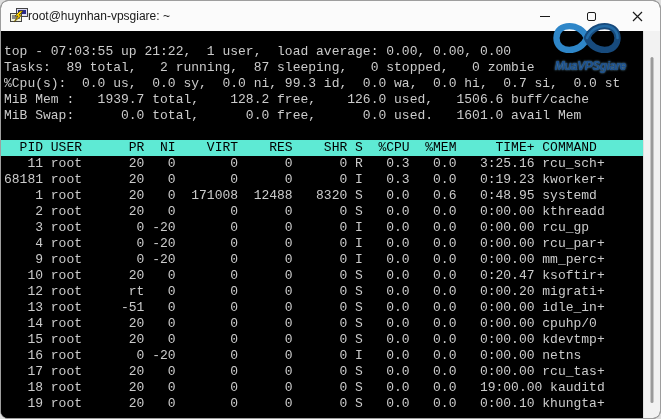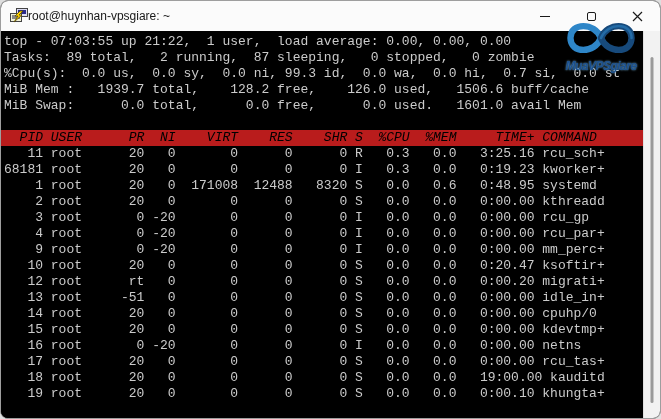--- a/index.html
+++ b/index.html
@@ -15,33 +15,33 @@
   }
   .title-text { font-size:12px; color:#191919; white-space:nowrap; }
   .controls { margin-left:auto; display:flex; height:100%; }
   .ctrl-btn { width:46px; height:100%; display:flex; align-items:center; justify-content:center; background:transparent; border:none; padding:0; cursor:default; }
   .min-glyph { width:10px; height:0; border-top:1.2px solid #1a1a1a; display:block; }
   .max-glyph { width:9px; height:9px; border:1.2px solid #1a1a1a; border-radius:2px; display:block; }
   .main { display:flex; height:389px; }
   .terminal {
     flex:1; background:#000; color:#cbcbcb; overflow:hidden;
     font-family:"Liberation Mono","DejaVu Sans Mono",monospace;
-    font-size:13px; line-height:16px; padding-top:3px;
+    font-size:13px; line-height:16px; padding-top:13px;
   }
   .term-line { white-space:pre; height:16px; padding-left:3px; }
-  .header-line { background:#b91c1c; color:#000; width:100%;font-style:italic; }
+  .header-line { background:#5eead4; color:#000; width:100%; }
   .scrollbar {
     width:17px; background:#f2f2f2; position:relative; border-left:1px solid #e0e0e0;
   }
   .scroll-thumb {
     position:absolute; left:50%; transform:translateX(-50%);
     top:26px; height:346px; width:3px; background:#9a9a9a; border-radius:2px;
   }
   .watermark {
-    position:absolute; top:16px; right:16px; width:86px; text-align:center;
+    position:absolute; top:16px; right:34px; width:86px; text-align:right;
     pointer-events:none;
   }
   .watermark-text {
     font-size:12px; font-weight:bold; font-style:italic; letter-spacing:-0.5px;
     color:#1b4f8e; text-shadow:0 0 2px #7ec0ea; margin-top:-4px;
   }
 </style>
 </head>
 <body>
 

